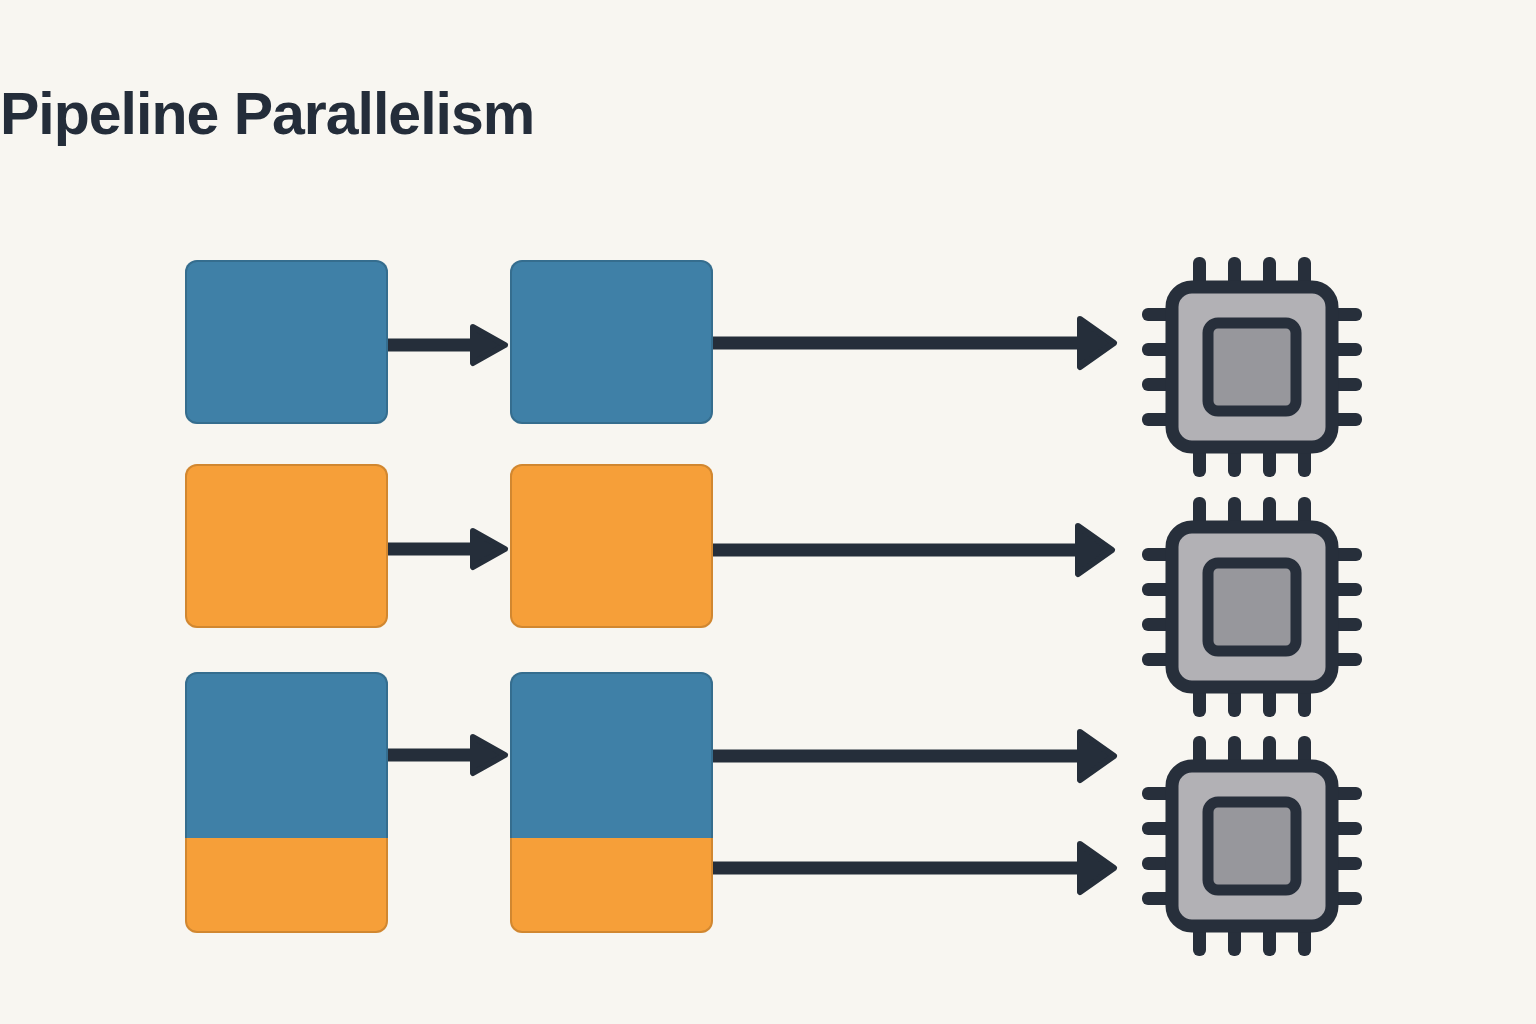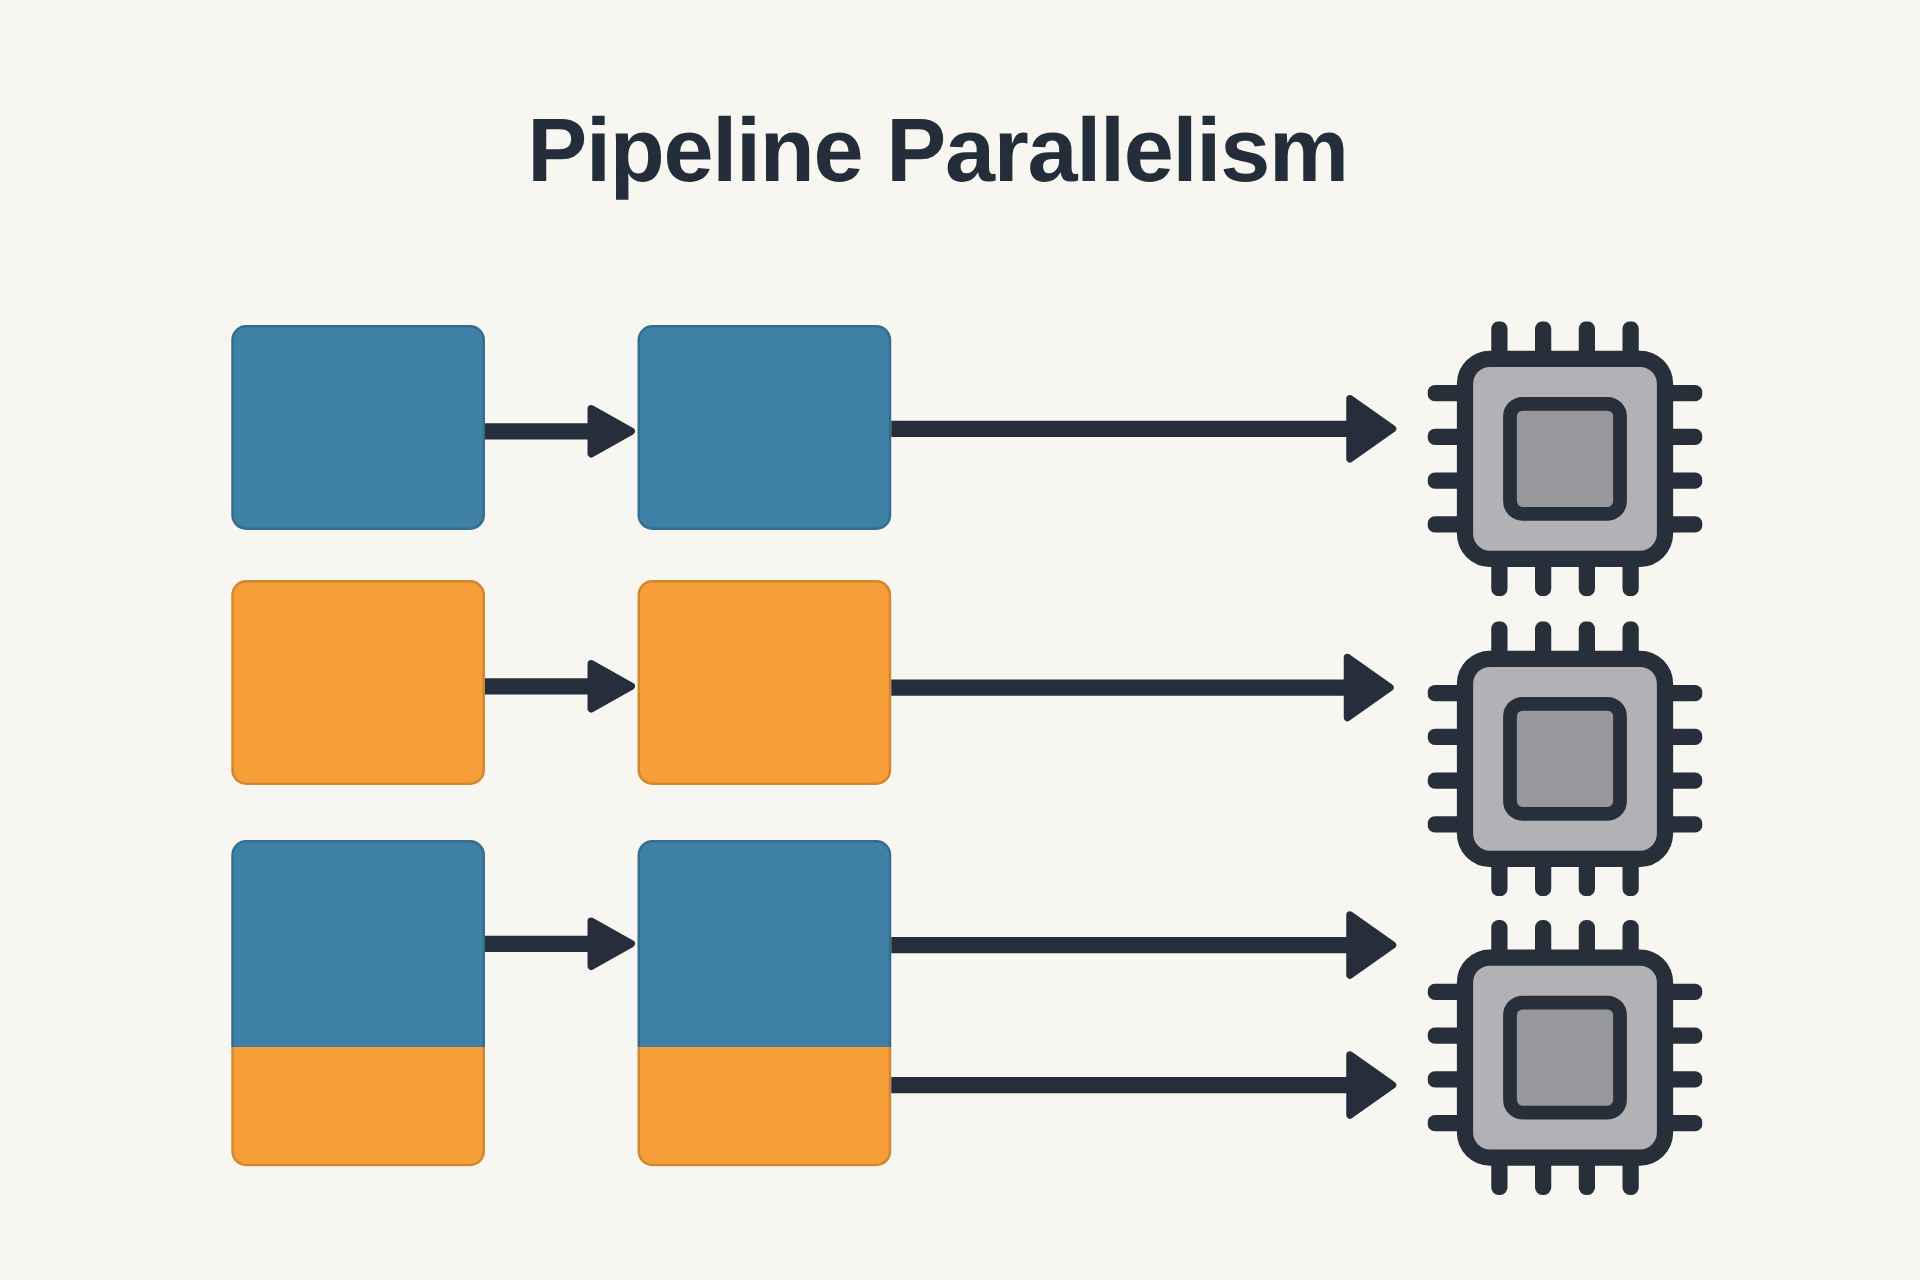--- a/index.html
+++ b/index.html
@@ -19,22 +19,21 @@
     left: 0;
     top: 0;
     width: 1536px;
     height: 1024px;
   }
   .title {
     position: absolute;
     left: 0;
     top: 80px;
     width: 1500px;
-    text-align: center;
-    font-size: 72px;
+    font-size: 59px;
     font-weight: bold;
     letter-spacing: -1px;
     color: var(--title-text, #242d3a);
     white-space: nowrap;
   }
   .box {
     position: absolute;
     border-radius: 12px;
     box-shadow: inset 0 0 0 2px rgba(0,0,0,0.15);
   }

